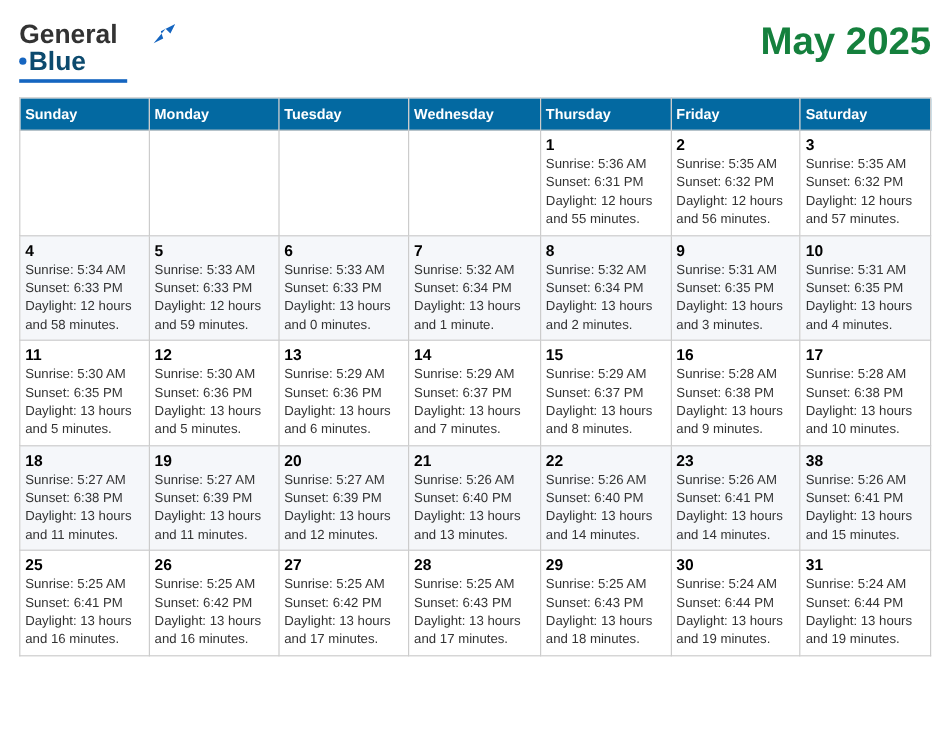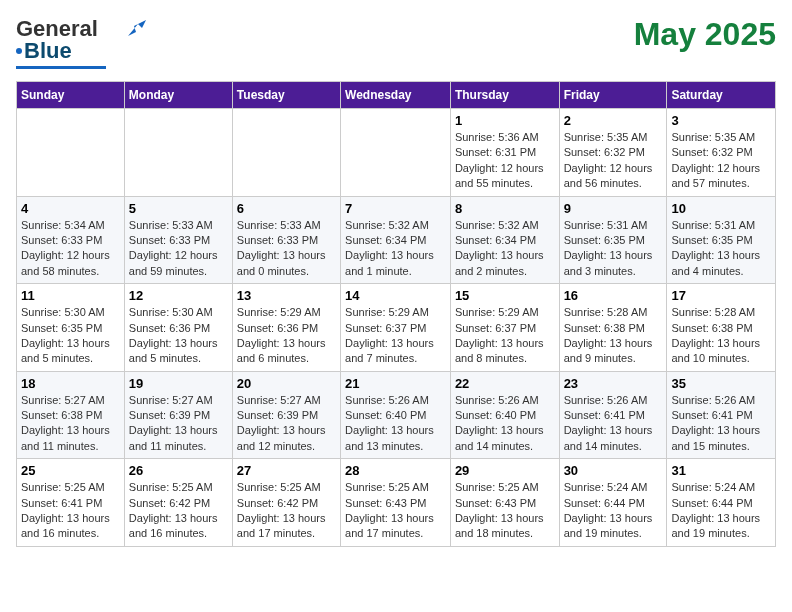--- a/index.html
+++ b/index.html
@@ -32,21 +32,21 @@
     .location {
       font-size: 15px;
       color: #333;
     }
     table {
       width: 100%;
       border-collapse: collapse;
       font-size: 11px;
     }
     thead tr th {
-      background: #4c1d95;
+      background: #0369a1;
       color: #fff;
       padding: 6px 4px;
       text-align: left;
       font-size: 12px;
       font-weight: bold;
       border: 1px solid #ccc;
     }
     tbody tr td {
       border: 1px solid #ccc;
       vertical-align: top;
@@ -273,21 +273,21 @@
 and 14 minutes.</div>
         </td>
         <td>
           <span class="day-num">23</span>
           <div class="day-info" style="white-space: pre-line;">Sunrise: 5:26 AM
 Sunset: 6:41 PM
 Daylight: 13 hours
 and 14 minutes.</div>
         </td>
         <td>
-          <span class="day-num">35</span>
+          <span class="day-num">38</span>
           <div class="day-info" style="white-space: pre-line;">Sunrise: 5:26 AM
 Sunset: 6:41 PM
 Daylight: 13 hours
 and 15 minutes.</div>
         </td>
       </tr>
       <tr>
         <td>
           <span class="day-num">25</span>
           <div class="day-info" style="white-space: pre-line;">Sunrise: 5:25 AM

